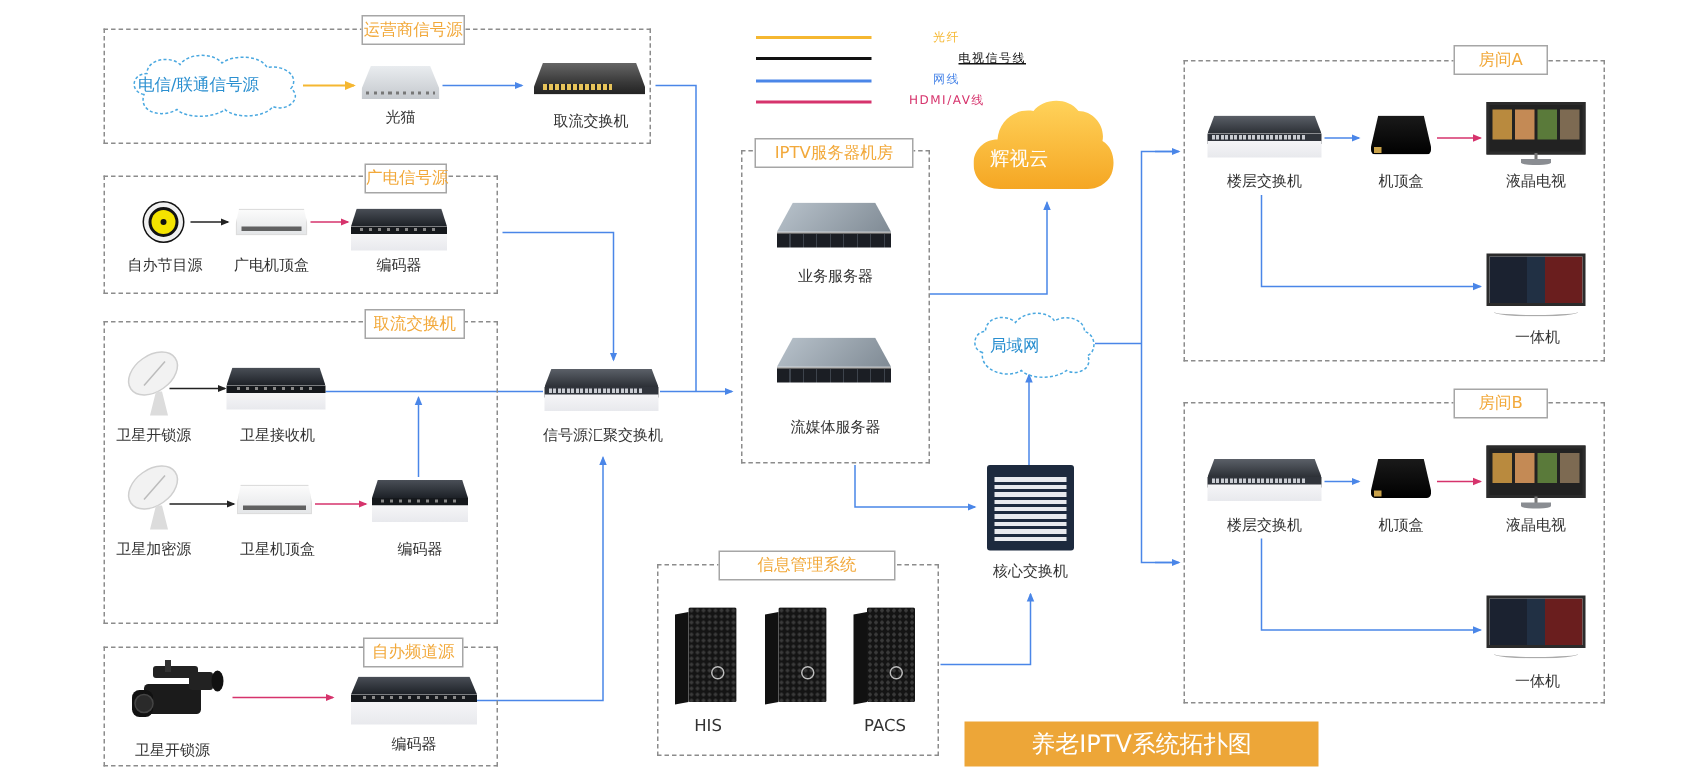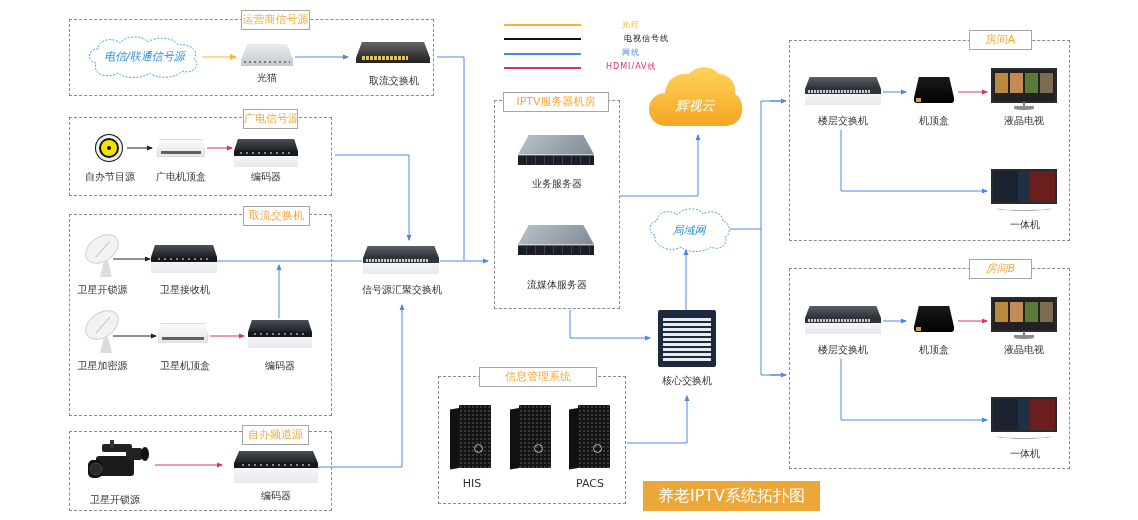--- a/index.html
+++ b/index.html
@@ -54,21 +54,21 @@
   .pc { position: absolute; }
   .pc .side { position: absolute; left: 0; top: 3px; bottom: 0; width: 22%; background: #111; transform: skewY(-10deg); transform-origin: right top; }
   .pc .front { position: absolute; left: 22%; right: 0; top: 0; bottom: 0; background: radial-gradient(circle, #3a3a3a 1px, #141414 1.3px) 0 0/4px 4px, #141414; border-radius: 1px; }
   .pc .logo { position: absolute; left: 50%; top: 62%; width: 9px; height: 9px; margin-left: -1px; border: 1px solid #bbb; border-radius: 50%; }
   
   .dish { position: absolute; }
   
   .camera { position: absolute; }
   
   .cloud-solid { position: absolute; }
-  .cloud-text { position: absolute; color: #2a8fd0; font-size: 11px; text-align: center; white-space: nowrap; font-style: italic; }
+  .cloud-text { position: absolute; color: #2a8fd0; font-size: 11px; text-align: left; white-space: nowrap; }
   .legend-line { position: absolute; height: 2px; }
   .legend-text { position: absolute; font-size: 8px; letter-spacing: 1px; white-space: nowrap; }
   .title-banner { position: absolute; background: #eda638; color: #fff; font-size: 16px; text-align: center; line-height: 30px; white-space: nowrap; }
   .coax { position: absolute; border-radius: 50%; }
 </style>
 </head>
 <body>
 
 <svg class="lines" viewBox="0 0 1138 520">
   <defs>
@@ -124,21 +124,21 @@
 
   <line x1="883" y1="321" x2="906" y2="321" stroke="#4a86e8" stroke-width="1" marker-end="url(#ab)"></line>
   <line x1="958" y1="321" x2="987" y2="321" stroke="#d6336c" stroke-width="1" marker-end="url(#ar)"></line>
   <polyline points="841,359 841,420 987,420" fill="none" stroke="#4a86e8" stroke-width="1" marker-end="url(#ab)"></polyline>
 </svg>
 
 <div>
   <div class="legend-line" style="left:504px;top:24px;width:77px;background:#f5b731;"></div>
   <div class="legend-text" style="left:622px;top:19px;color:#f5b731;">光纤</div>
   <div class="legend-line" style="left:504px;top:38px;width:77px;background:#111;"></div>
-  <div class="legend-text" style="left:624px;top:33px;color:#111;">电视信号线</div>
+  <div class="legend-text" style="left:639px;top:33px;color:#111;text-decoration:underline;">电视信号线</div>
   <div class="legend-line" style="left:504px;top:53px;width:77px;background:#4a86e8;"></div>
   <div class="legend-text" style="left:622px;top:47px;color:#4a86e8;">网线</div>
   <div class="legend-line" style="left:504px;top:67px;width:77px;background:#d6336c;"></div>
   <div class="legend-text" style="left:606px;top:61px;color:#d6336c;">HDMI/AV线</div>
 </div>
 
 <div class="group" style="left:69px;top:19px;width:365px;height:77px;"></div>
 <div class="group-title" style="left:241px;top:10px;width:69px;">运营商信号源</div>
 <svg class="abs" style="left:84px;top:33px;" width="120" height="46" viewBox="0 0 120 46">
   <path d="M12,30 C2,28 4,16 14,16 C14,6 30,4 36,10 C42,2 58,2 64,9 C72,3 90,4 94,12 C106,10 116,18 110,26 C118,32 108,42 98,38 C92,46 72,46 66,40 C58,46 40,46 34,40 C24,46 8,42 12,30 Z" fill="none" stroke="#4aa8e0" stroke-width="1" stroke-dasharray="2,1.5"></path>
@@ -282,21 +282,21 @@
   </div>
 <div class="label" style="left:510px;top:477px;width:40px;font-size:11px;margin-top:47px;">LIS</div>
 <div class="pc" style="left:569px;top:405px;width:41px;height:63px;">
     <div class="side"></div>
     <div class="front">
       <div class="logo"></div>
     </div>
   </div>
 <div class="label" style="left:570px;top:477px;width:40px;font-size:11px;">PACS</div>
 
-<div class="title-banner" style="left:643px;top:481px;width:177px;height:30px;">养老IPTV系统拓扑图</div>
+<div class="title-banner" style="left:643px;top:481px;width:236px;height:30px;">养老IPTV系统拓扑图</div>
 
 <div class="group" style="left:789px;top:40px;width:281px;height:201px;"></div>
 <div class="group-title" style="left:969px;top:30px;width:63px;">房间A</div>
 <div class="rack switch" style="left:805px;top:77px;width:76px;height:28px;">
     <div class="top"></div>
     <div class="front"></div>
     <div class="base"></div>
   </div>
 <div class="label" style="left:808px;top:114px;width:70px;">楼层交换机</div>
 <div class="bbox" style="left:914px;top:77px;width:40px;height:26px;">
@@ -315,21 +315,21 @@
     <div class="stand"></div>
 </div>
 <div class="label" style="left:994px;top:114px;width:60px;">液晶电视</div>
 <div class="tv aio" style="left:991px;top:169px;width:66px;height:42px;">
   <div class="scr"></div>
     <div class="feet"></div>
 </div>
 <div class="label" style="left:1000px;top:218px;width:50px;">一体机</div>
 
 <div class="group" style="left:789px;top:268px;width:281px;height:201px;"></div>
-<div class="group-title" style="left:969px;top:259px;width:63px;font-style:italic;">房间B</div>
+<div class="group-title" style="left:969px;top:259px;width:63px;">房间B</div>
 <div class="rack switch" style="left:805px;top:306px;width:76px;height:28px;">
     <div class="top"></div>
     <div class="front"></div>
     <div class="base"></div>
   </div>
 <div class="label" style="left:808px;top:343px;width:70px;">楼层交换机</div>
 <div class="bbox" style="left:914px;top:306px;width:40px;height:26px;">
     <div class="b"></div>
     <div class="g"></div>
   </div>

